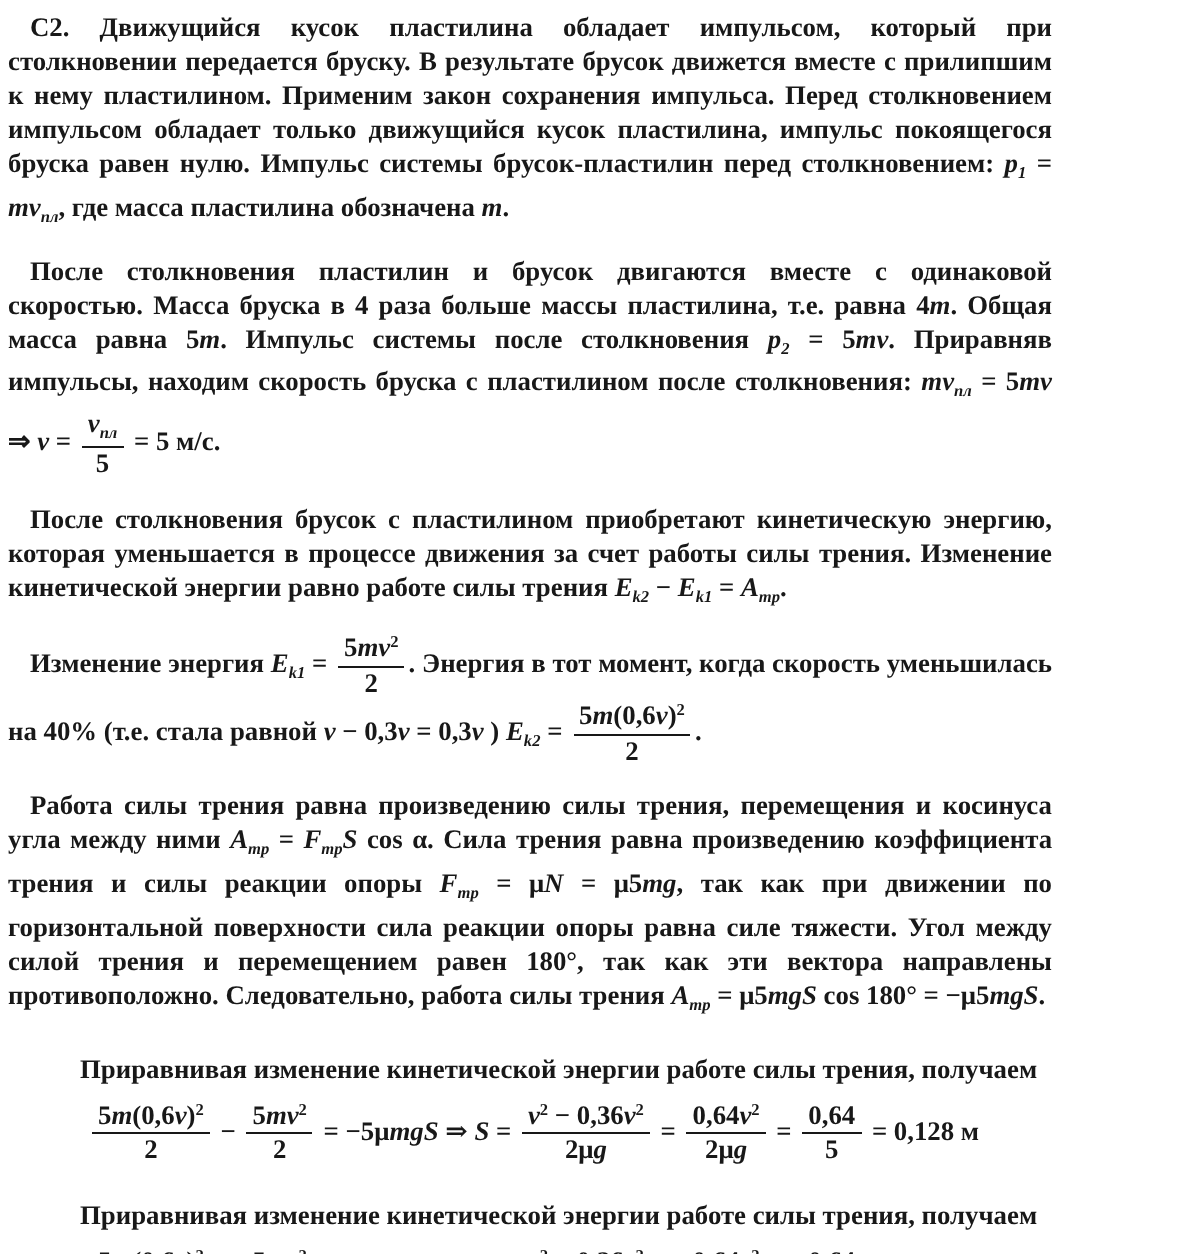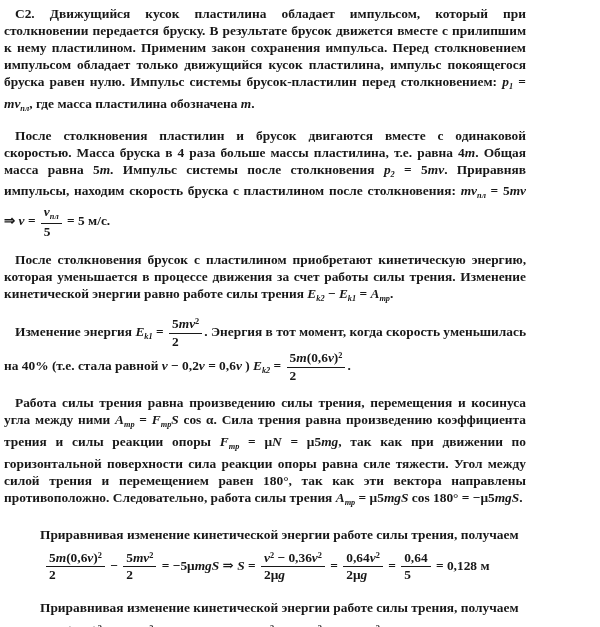--- a/index.html
+++ b/index.html
@@ -14,40 +14,40 @@
   .blk{margin-top:0;}
   .para{text-align:justify;text-indent:11px;line-height:17px;}
   .para + .para{margin-top:10px;font-family:Liberation Serif, serif;}
   .lead{margin:15px 0 0 36px;line-height:17px;}
   .formula{margin:7px 0 0 40px;white-space:nowrap;line-height:16px;}
   .tx{font-style:normal;}
   .it{font-style:italic;}
   .sb{font-size:0.62em;font-style:italic;vertical-align:-0.34em;}
   .sp{font-size:0.62em;font-style:normal;vertical-align:0.52em;}
   .frac{
-    display:inline-flex;flex-direction:column;align-items:flex-start;
+    display:inline-flex;flex-direction:column;align-items:center;
     vertical-align:middle;text-align:center;margin:1px 2px;text-indent:0;
   }
   .frac .num{padding:0 3px 1px;border-bottom:1.4px solid currentColor;line-height:1.08;white-space:nowrap;}
   .frac .den{padding:1px 3px 0;line-height:1.08;white-space:nowrap;}
 </style>
 </head>
 <body>
 
 <main class="page" style="background: rgb(255, 255, 255); color: rgb(24, 24, 24);">
     <div class="blk para"><span class="tx">С2. Движущийся кусок пластилина обладает импульсом, который при столкновении передается бруску. В результате брусок движется вместе с прилипшим к нему пластилином. Применим закон сохранения импульса. Перед столкновением импульсом обладает только движущийся кусок пластилина, импульс покоящегося бруска равен нулю. Импульс системы брусок-пластилин перед столкновением: </span><span class="it">p</span><span class="sb">1</span><span class="tx"> = </span><span class="it">mv</span><span class="sb">пл</span><span class="tx">, где масса пластилина обозначена </span><span class="it">m</span><span class="tx">.</span></div>
     <div class="blk para"><span class="tx">После столкновения пластилин и брусок двигаются вместе с одинаковой скоростью. Масса бруска в 4 раза больше массы пластилина, т.е. равна 4</span><span class="it">m</span><span class="tx">. Общая масса равна 5</span><span class="it">m</span><span class="tx">. Импульс системы после столкновения </span><span class="it">p</span><span class="sb">2</span><span class="tx"> = 5</span><span class="it">mv</span><span class="tx">. Приравняв импульсы, находим скорость бруска с пластилином после столкновения: </span><span class="it">mv</span><span class="sb">пл</span><span class="tx"> = 5</span><span class="it">mv</span><span class="tx"> ⇒ </span><span class="it">v</span><span class="tx"> = </span><span class="frac">
         <span class="num"><span class="it">v</span><span class="sb">пл</span></span>
         <span class="den"><span class="tx">5</span></span>
       </span><span class="tx"> = 5 м/с.</span></div>
     <div class="blk para"><span class="tx">После столкновения брусок с пластилином приобретают кинетическую энергию, которая уменьшается в процессе движения за счет работы силы трения. Изменение кинетической энергии равно работе силы трения </span><span class="it">E</span><span class="sb">k2</span><span class="tx"> − </span><span class="it">E</span><span class="sb">k1</span><span class="tx"> = </span><span class="it">A</span><span class="sb">тр</span><span class="tx">.</span></div>
     <div class="blk para"><span class="tx">Изменение энергия </span><span class="it">E</span><span class="sb">k1</span><span class="tx"> = </span><span class="frac">
         <span class="num"><span class="tx">5</span><span class="it">mv</span><span class="sp">2</span></span>
         <span class="den"><span class="tx">2</span></span>
-      </span><span class="tx">. Энергия в тот момент, когда скорость уменьшилась на 40% (т.е. стала равной </span><span class="it">v</span><span class="tx"> − 0,2</span><span class="it">v</span><span class="tx"> = 0,6</span><span class="it">v</span><span class="tx"> ) </span><span class="it">E</span><span class="sb">k2</span><span class="tx"> = </span><span class="frac">
+      </span><span class="tx">. Энергия в тот момент, когда скорость уменьшилась на 40% (т.е. стала равной </span><span class="it">v</span><span class="tx"> − 0,3</span><span class="it">v</span><span class="tx"> = 0,3</span><span class="it">v</span><span class="tx"> ) </span><span class="it">E</span><span class="sb">k2</span><span class="tx"> = </span><span class="frac">
         <span class="num"><span class="tx">5</span><span class="it">m</span><span class="tx">(0,6</span><span class="it">v</span><span class="tx">)</span><span class="sp">2</span></span>
         <span class="den"><span class="tx">2</span></span>
       </span><span class="tx">.</span></div>
     <div class="blk para"><span class="tx">Работа силы трения равна произведению силы трения, перемещения и косинуса угла между ними </span><span class="it">A</span><span class="sb">тр</span><span class="tx"> = </span><span class="it">F</span><span class="sb">тр</span><span class="it">S</span><span class="tx"> cos α. Сила трения равна произведению коэффициента трения и силы реакции опоры </span><span class="it">F</span><span class="sb">тр</span><span class="tx"> = μ</span><span class="it">N</span><span class="tx"> = μ5</span><span class="it">mg</span><span class="tx">, так как при движении по горизонтальной поверхности сила реакции опоры равна силе тяжести. Угол между силой трения и перемещением равен 180°, так как эти вектора направлены противоположно. Следовательно, работа силы трения </span><span class="it">A</span><span class="sb">тр</span><span class="tx"> = μ5</span><span class="it">mgS</span><span class="tx"> cos 180° = −μ5</span><span class="it">mgS</span><span class="tx">.</span></div>
     <div class="blk lead"><span class="tx">Приравнивая изменение кинетической энергии работе силы трения, получаем</span></div>
     <div class="blk formula"><span class="frac">
         <span class="num"><span class="tx">5</span><span class="it">m</span><span class="tx">(0,6</span><span class="it">v</span><span class="tx">)</span><span class="sp">2</span></span>
         <span class="den"><span class="tx">2</span></span>
       </span><span class="tx"> − </span><span class="frac">
         <span class="num"><span class="tx">5</span><span class="it">mv</span><span class="sp">2</span></span>

